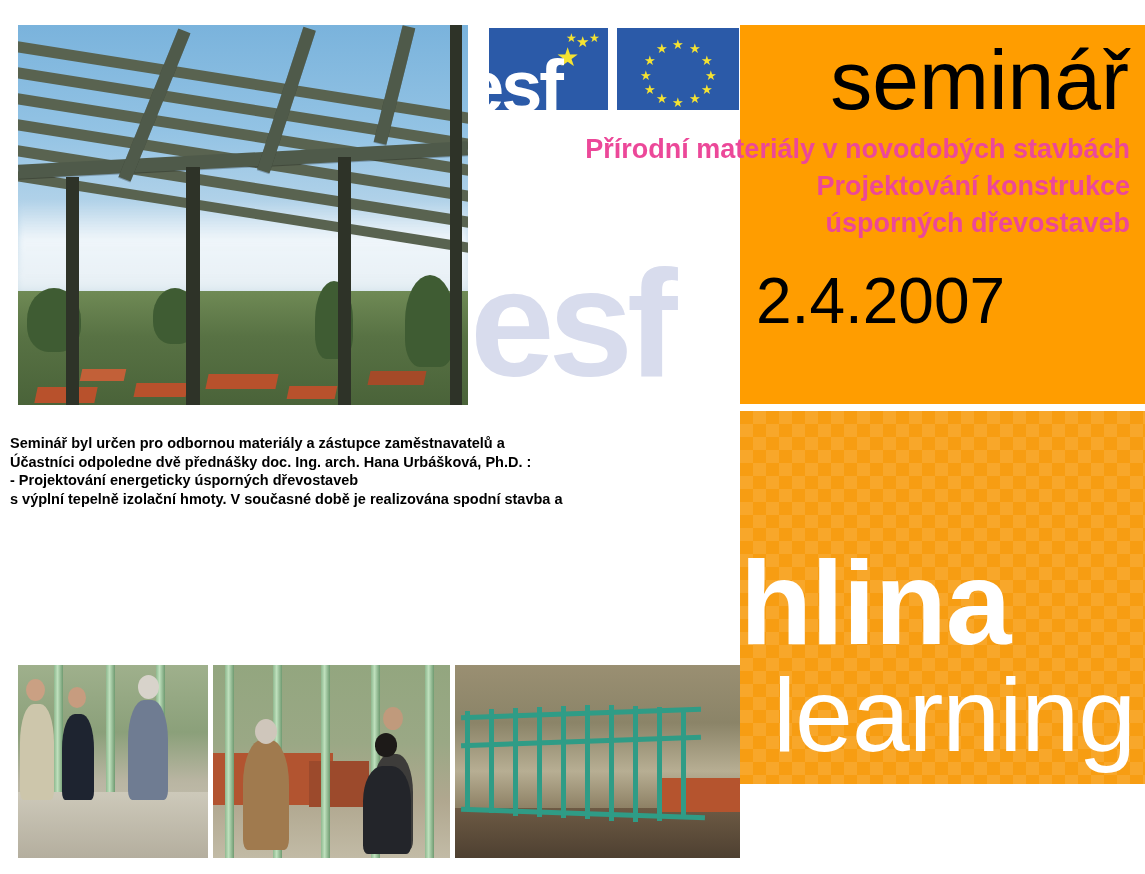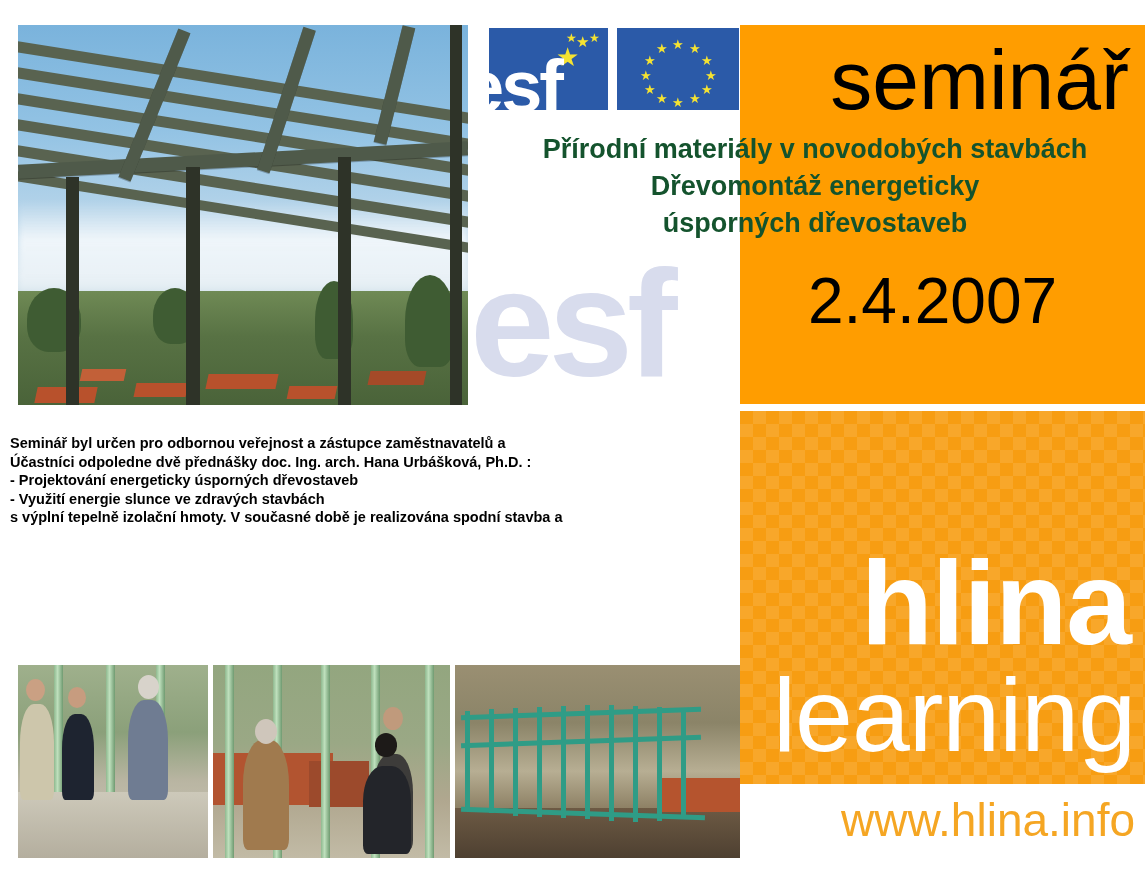--- a/index.html
+++ b/index.html
@@ -90,45 +90,46 @@
     position:absolute;left:740px;top:25px;width:405px;height:379px;
     background:#ff9d00;
   }
   #seminar-title{
     position:absolute;left:0;right:16px;top:12px;
     text-align:right;font-size:84px;line-height:86px;color:#000;
     font-weight:normal;font-family:"Liberation Sans", sans-serif;
   }
   #date-text{
     position:absolute;left:0;right:20px;bottom:70px;
-    text-align:center;font-size:64px;line-height:66px;color:#000;
+    text-align:left;font-size:64px;line-height:66px;color:#000;
     font-weight:normal;
+    padding-left:16px;
   }
 
   #subtitle-block{
     position:absolute;left:500px;top:131px;width:630px;
-    text-align:center;color:#14532d;font-weight:bold;
+    text-align:right;color:#ec4899;font-weight:bold;
     font-size:27px;line-height:37px;
   }
   #subtitle-block div{white-space:nowrap;}
 
   
   #hlina-panel{
     position:absolute;left:740px;top:411px;width:405px;height:373px;
     background-color:#f79d12;
     background-image:
       linear-gradient(45deg, rgba(255,255,255,.10) 25%, transparent 25%, transparent 75%, rgba(255,255,255,.10) 75%),
       linear-gradient(45deg, rgba(255,255,255,.10) 25%, transparent 25%, transparent 75%, rgba(255,255,255,.10) 75%);
     background-size:26px 26px;
     background-position:0 0, 13px 13px;
     overflow:hidden;
   }
   #hlina-word{
     position:absolute;left:0;right:14px;top:140px;
-    text-align:right;color:#fff;font-size:118px;line-height:104px;font-weight:bold;
+    color:#fff;font-size:118px;line-height:104px;font-weight:bold;
     letter-spacing:-1px;
   }
   #learning-word{
     position:absolute;left:0;right:10px;top:252px;
     text-align:right;color:#fff;font-size:104px;line-height:104px;font-weight:normal;
     letter-spacing:-1px;
   }
   #website-text{
     position:absolute;left:740px;right:10px;top:795px;
     text-align:right;color:#f5a623;font-size:46px;line-height:50px;font-weight:normal;
@@ -215,37 +216,35 @@
 
   <div id="esf-watermark">esf</div>
 
   <div id="title-panel">
     <div id="seminar-title">seminář</div>
     <div id="date-text">2.4.2007</div>
   </div>
 
   <div id="subtitle-block">
     <div>Přírodní materiály v novodobých stavbách</div>
-    <div>Dřevomontáž energeticky</div>
+    <div>Projektování konstrukce</div>
     <div>úsporných dřevostaveb</div>
   </div>
 
   <div id="body-text">
-    <div class="ln">Seminář byl určen pro odbornou veřejnost a zástupce zaměstnavatelů a</div>
+    <div class="ln">Seminář byl určen pro odbornou materiály a zástupce zaměstnavatelů a</div>
     <div class="ln">Účastníci odpoledne dvě přednášky doc. Ing. arch. Hana Urbášková, Ph.D. :</div>
     <div class="ln">- Projektování energeticky úsporných dřevostaveb</div>
-    <div class="ln">- Využití energie slunce ve zdravých stavbách</div>
     <div class="ln">s výplní tepelně izolační hmoty. V současné době je realizována spodní stavba a</div>
   </div>
 
   <div id="hlina-panel">
     <div id="hlina-word">hlina</div>
     <div id="learning-word">learning</div>
   </div>
-  <div id="website-text">www.hlina.info</div>
 
   <div class="photo" id="people-photo-1">
     <div class="site-bg"></div>
     <div class="scaff" style="left:36px;"></div>
     <div class="scaff" style="left:88px;"></div>
     <div class="scaff" style="left:138px;"></div>
     <div class="deck"></div>
     <div class="person" style="left:2px;width:34px;height:96px;background:#cdc6ab;"></div>
     <div class="head" style="left:8px;top:14px;width:19px;height:22px;background:#caa083;"></div>
     <div class="person" style="left:44px;width:32px;height:86px;background:#1e2430;"></div>

